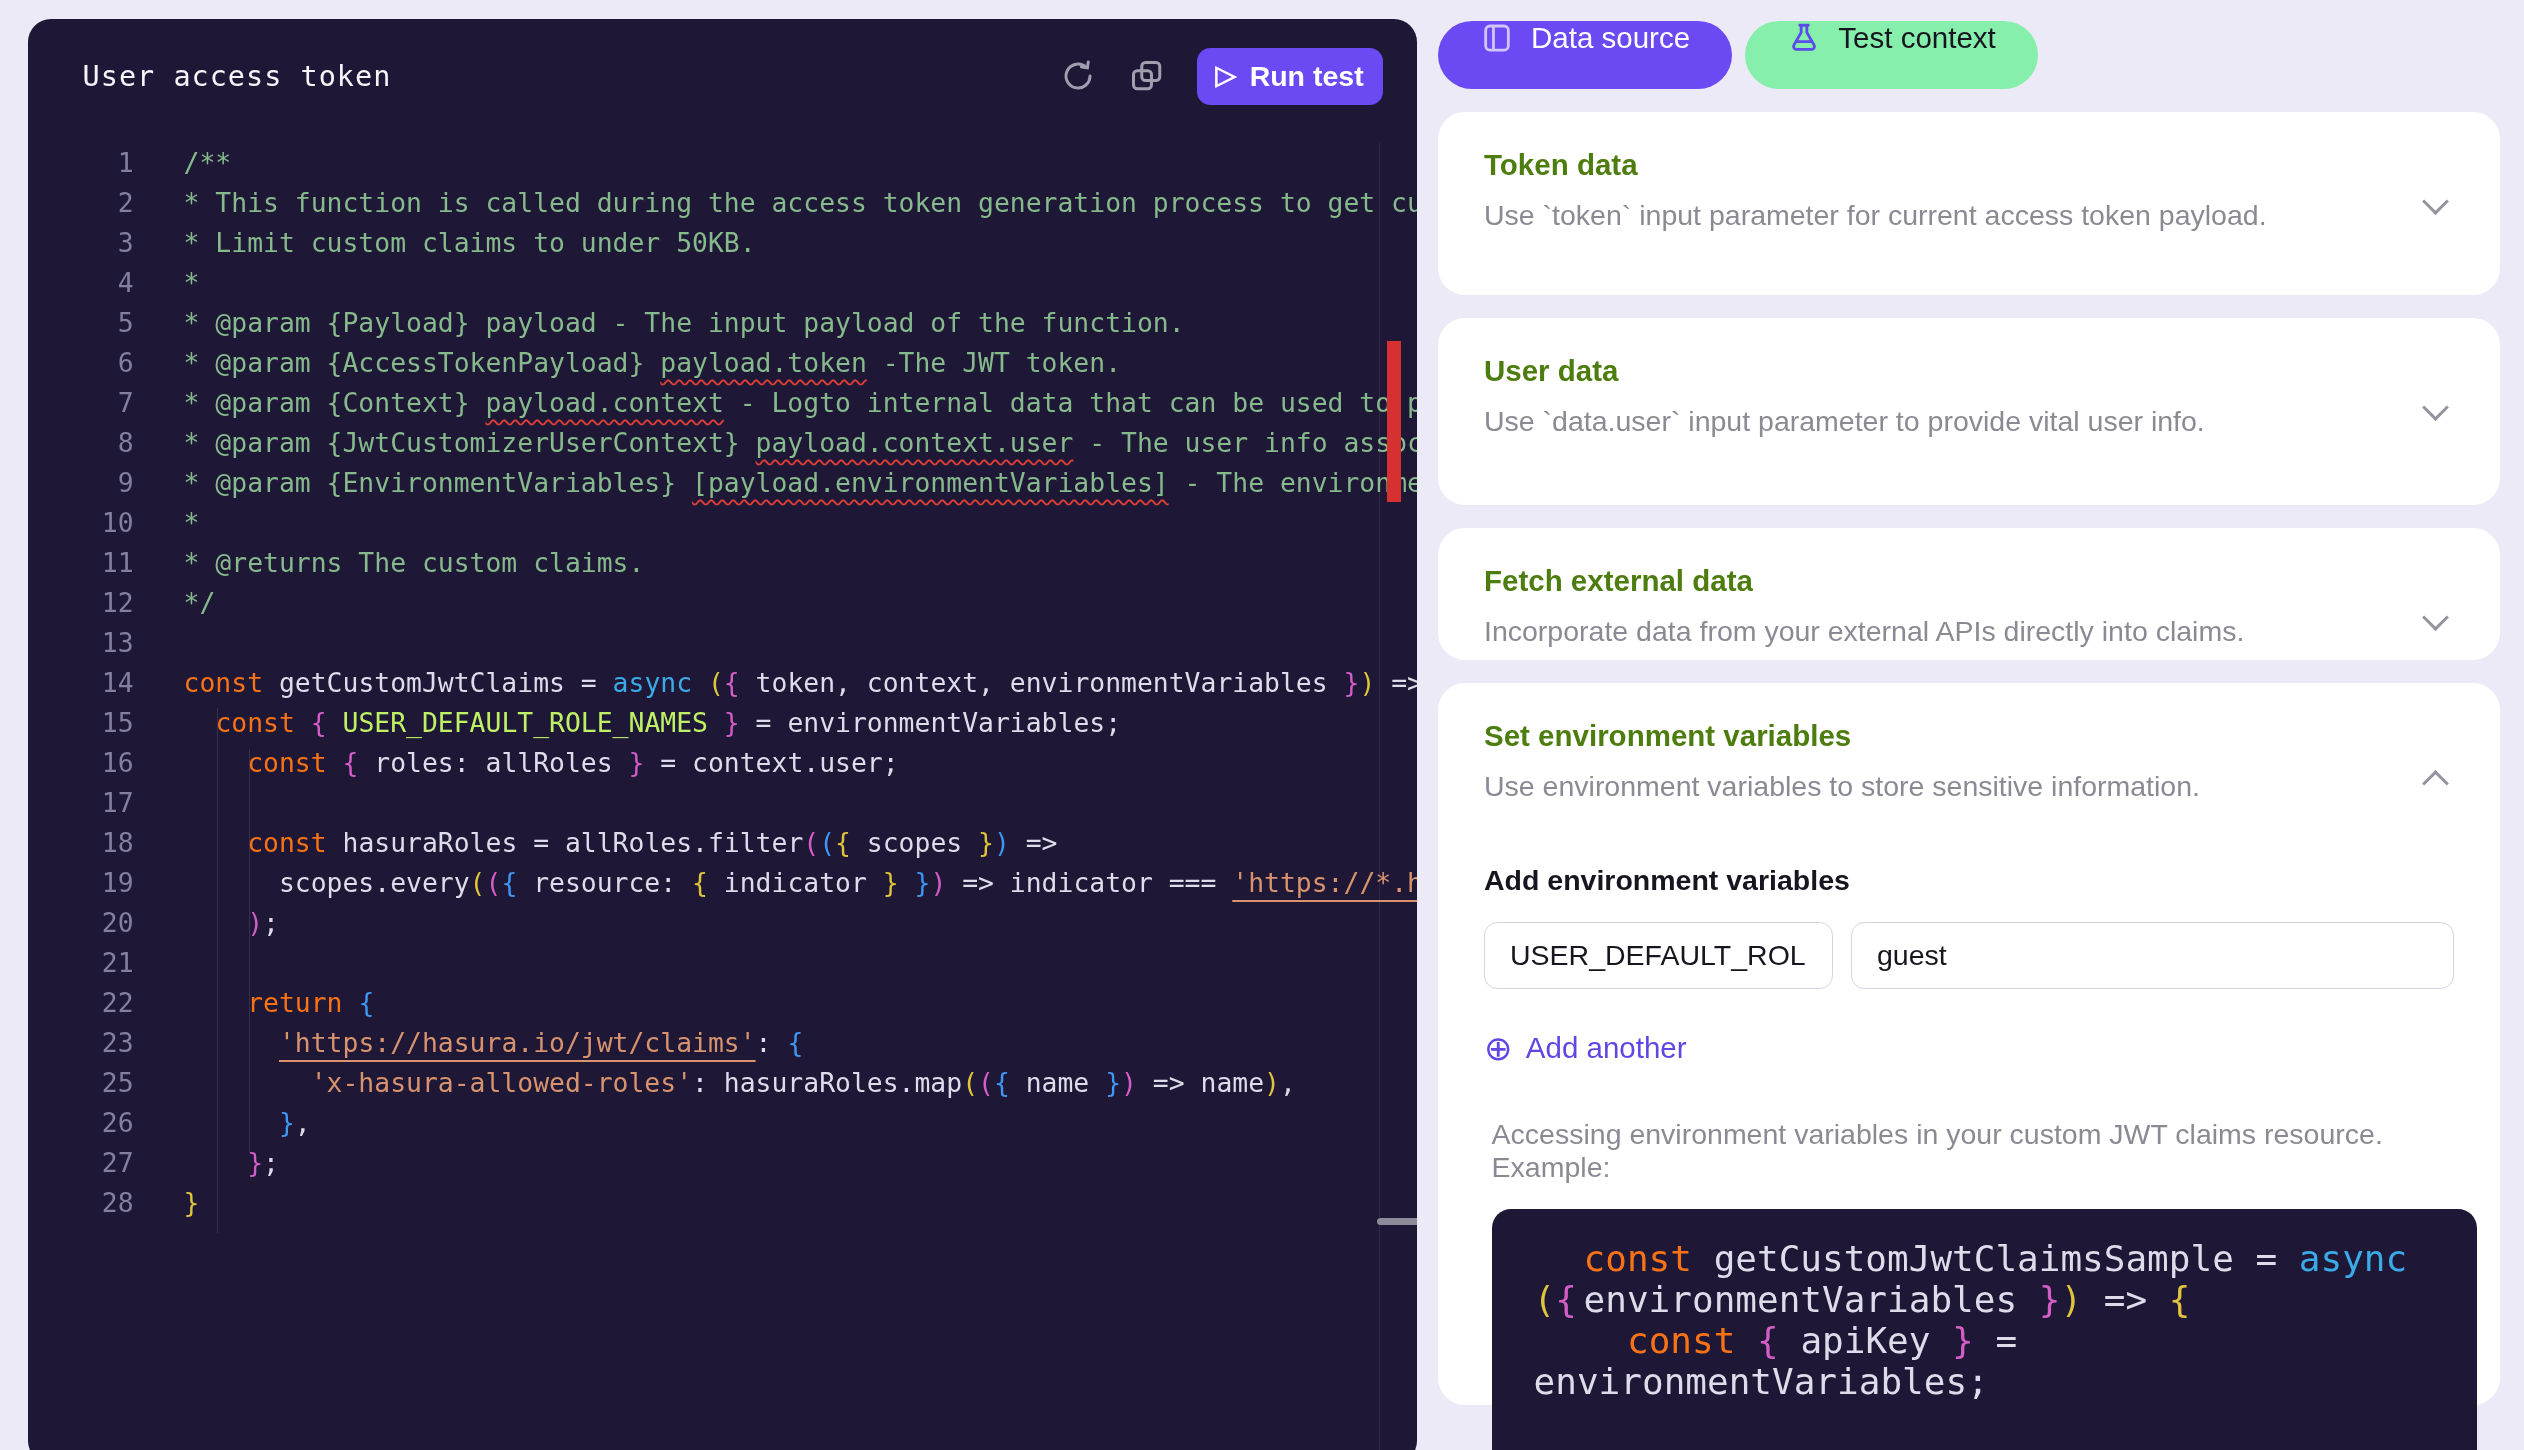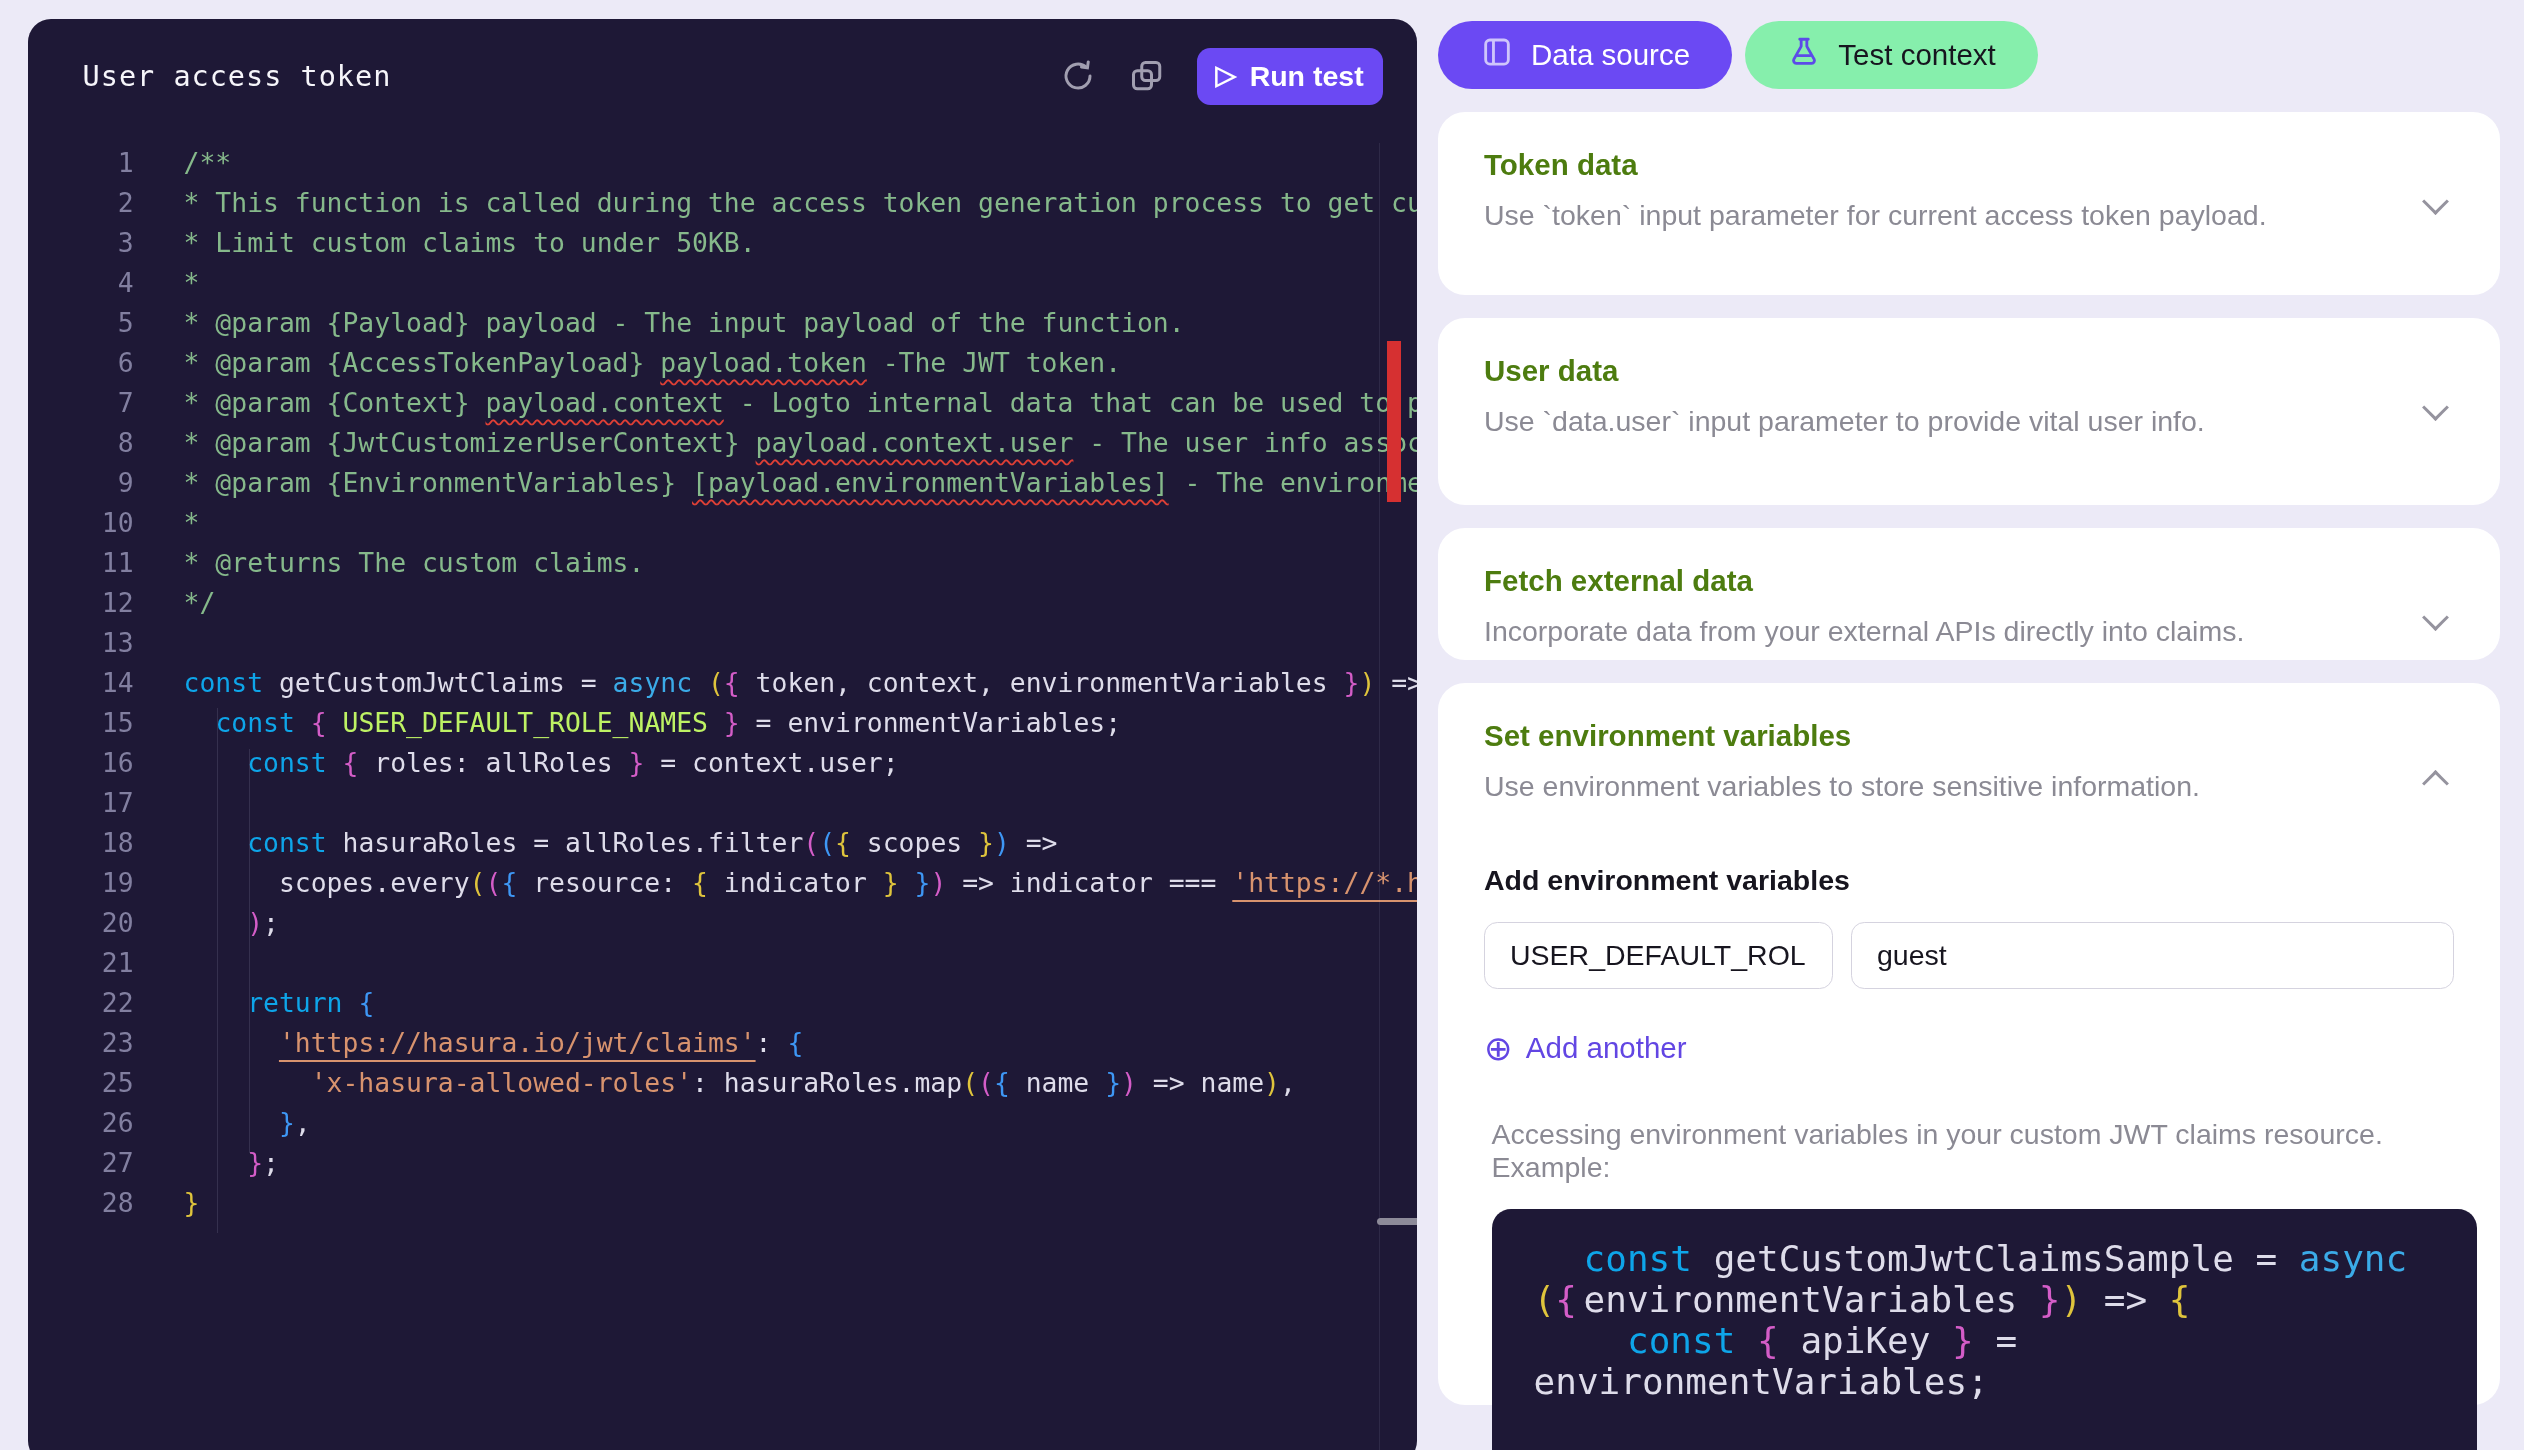--- a/index.html
+++ b/index.html
@@ -28,40 +28,40 @@
   }
   .play-glyph { font-size:27px; line-height:1; transform:translateY(-1px); }
 
   
   .code-area { position:relative; padding-top:9.5px; }
   .code-line { height:40px; white-space:pre; font-family:"DejaVu Sans Mono", monospace;
     font-size:26.4px; line-height:40px; }
   .ln { display:inline-block; width:106px; padding-right:0; text-align:right; color:#827FA0; }
   .lc { padding-left:50px; color:#DEDCEA; }
   .cmt { color:#86B98B; }
-  .kw  { color:#0ea5e9; }
+  .kw  { color:#f97316; }
   .kw2 { color:#3BABE8; }
   .id  { color:#DEDCEA; }
   .teal{ color:#bef264;text-align:right; }
   .str { color:#D8936E; }
   .strU{ color:#D8936E; text-decoration:underline; text-decoration-thickness:1.9px; text-underline-offset:7.6px; }
   .y { color:#DFC43C; }
   .p { color:#D45DC8; }
   .b { color:#3E97F5; }
   .sq { text-decoration:underline wavy #DE3F35 1.9px; text-underline-offset:6.7px; }
 
   .indent-guide { position:absolute; width:1.9px; background:rgba(200,196,224,0.14); }
   .edge-line { position:absolute; width:1.9px; background:rgba(200,196,224,0.10); }
   .error-marker { position:absolute; background:#D63031; }
   .hscroll-thumb { position:absolute; background:#8D8A99; border-radius:3.8px; }
 
   
   .right-panel { position:absolute; left:1438px; top:0; width:1087px; height:1451px; }
   .tabs { display:flex; gap:13.3px; padding-top:21px; }
-  .tab { height:68px; border-radius:34px; display:flex; align-items:center; gap:17px;
+  .tab { height:68px; border-radius:34px; display:flex; align-items:flex-start; gap:17px;
     padding:0 42px; font-size:29.5px; font-weight:500; cursor:pointer; }
   .tab.active { background:#6B49F3; color:#fff; }
   .tab.inactive { background:#86efac; color:#17151F; }
 
   .card { background:#fff; border-radius:27px; width:1062px; margin-top:23px;
     padding:36px 46px; position:relative; }
   .card-title { font-size:29.5px; font-weight:600; color:#4d7c0f; }
   .card-sub { font-size:28.5px; color:#8B8A94; margin-top:17px; }
   .chev { position:absolute; right:55px; top:80px; width:19px; height:19px;
     border-right:3.8px solid #95939E; border-bottom:3.8px solid #95939E; cursor:pointer; }

